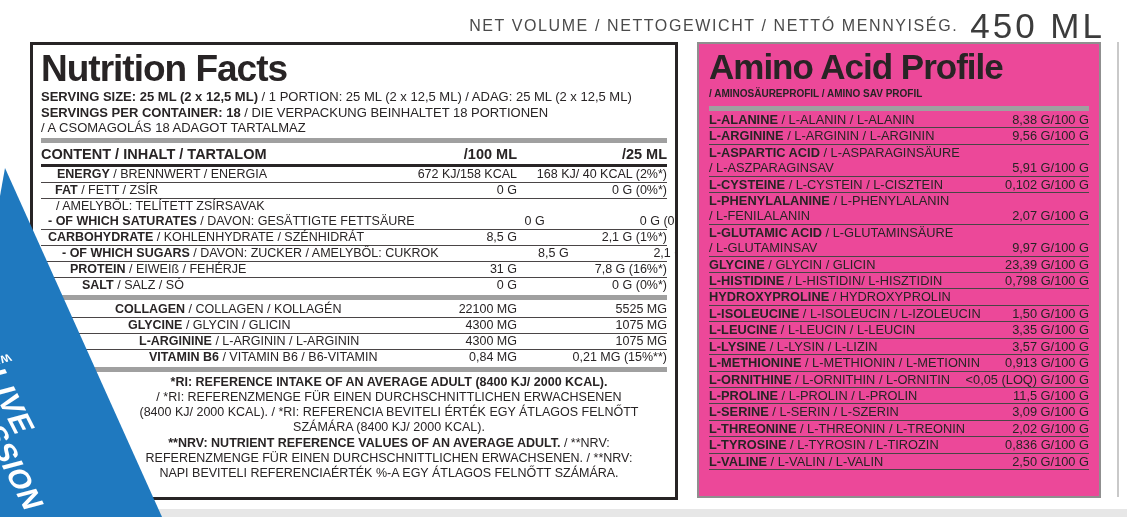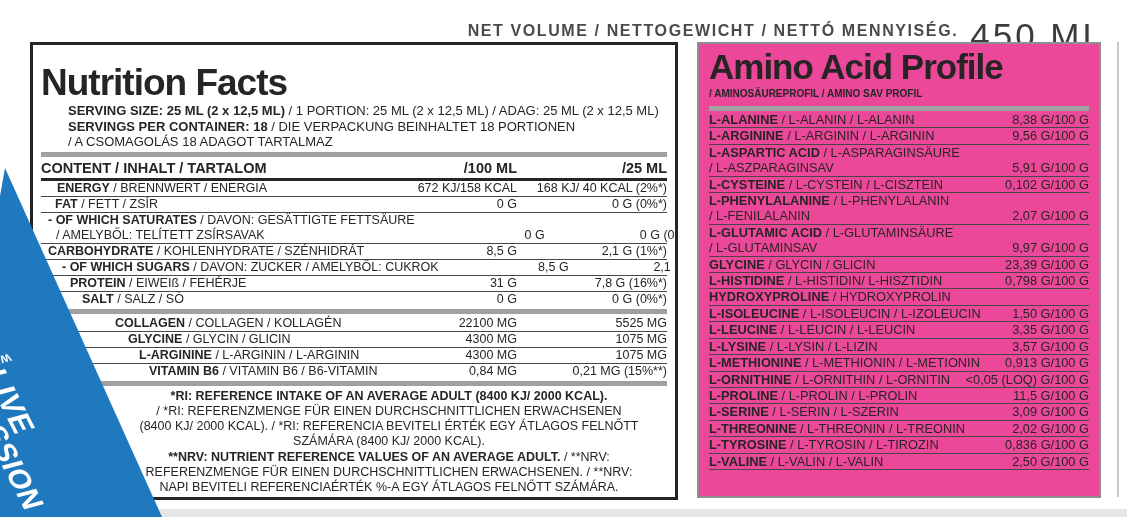--- a/index.html
+++ b/index.html
@@ -3,39 +3,39 @@
 <meta charset="utf-8">
 <style>
   html,body{margin:0;padding:0;}
   body{
     width:1127px;height:517px;position:relative;overflow:hidden;
     background:#ffffff;color:#282425;
     font-family:"Liberation Sans", sans-serif;
   }
   
   .topline{position:absolute;top:6px;right:22px;display:flex;align-items:center;gap:12px;}
-  .net-label{font-size:16px;letter-spacing:1.6px;color:#4a4a4a;font-weight:700;}
-  .net-value{font-size:35px;color:#3c3c3c;letter-spacing:3px;font-weight:400;margin-top:10px;}
+  .net-label{font-size:16px;letter-spacing:1.6px;color:#4a4a4a;font-weight:400;}
+  .net-value{font-size:35px;color:#3c3c3c;letter-spacing:3px;font-weight:400;}
 
   
   .panel-left{
     position:absolute;left:30px;top:42px;width:648px;height:458px;
     border:3px solid #282425;background:#fff;box-sizing:border-box;
     padding:2px 8px 0 8px;overflow:hidden;z-index:1;
   }
   .panel-right{
     position:absolute;left:697px;top:42px;width:404px;height:456px;
     border:2px solid #8f8f8f;background:#ec4899;box-sizing:border-box;
     padding:2px 10px 0 10px;overflow:hidden;z-index:1;
   }
   .edge-line{position:absolute;left:1117px;top:42px;width:2px;height:455px;background:#c9c9c9;z-index:0;}
 
-  .nf-title{font-size:37px;font-weight:bold;letter-spacing:-1px;line-height:40px;margin-top:16px;}
+  .nf-title{font-size:37px;font-weight:bold;letter-spacing:-1px;line-height:40px;margin-top:2px;}
   .nf-sub{font-size:15px;font-weight:bold;line-height:19px;}
-  .serving-line{font-size:13px;line-height:15.5px;margin-left:27px;}
+  .serving-line{font-size:13px;line-height:15.5px;}
   .bar{height:5px;background:#a0a0a0;margin:2px 0;}
   .bar-thin{height:5px;margin:3px 0 1px 0;}
 
   .nrow{display:flex;align-items:flex-end;font-size:12.5px;line-height:15px;border-bottom:1.5px solid #4a4546;}
   .nrow:last-child{border-bottom:none;}
   .nhead{font-weight:bold;font-size:14.5px;line-height:19px;border-bottom:3px solid #282425;}
   .nname{flex:1;white-space:nowrap;}
   .nv100{width:130px;text-align:right;white-space:nowrap;flex-shrink:0;}
   .nv25{width:150px;text-align:right;white-space:nowrap;flex-shrink:0;}
 
@@ -94,22 +94,22 @@
         <div class="nv100">672 KJ/158 KCAL</div>
         <div class="nv25">168 KJ/ 40 KCAL (2%*)</div>
       </div>
       <div class="nrow">
         <div class="nname" style="padding-left: 14px;"><b>FAT</b><span> / FETT / ZSÍR</span></div>
         <div class="nv100">0 G</div>
         <div class="nv25">0 G (0%*)</div>
       </div>
       <div class="nrow">
         <div class="nname" style="padding-left: 7px;">
+          <div style="padding-left: 8px;">/ AMELYBŐL: TELÍTETT ZSÍRSAVAK</div>
           <div><b>- OF WHICH SATURATES</b><span> / DAVON: GESÄTTIGTE FETTSÄURE</span></div>
-          <div style="padding-left: 8px;">/ AMELYBŐL: TELÍTETT ZSÍRSAVAK</div>
         </div>
         <div class="nv100">0 G</div>
         <div class="nv25">0 G (0%*)</div>
       </div>
       <div class="nrow">
         <div class="nname" style="padding-left: 7px;"><b>CARBOHYDRATE</b><span> / KOHLENHYDRATE / SZÉNHIDRÁT</span></div>
         <div class="nv100">8,5 G</div>
         <div class="nv25">2,1 G (1%*)</div>
       </div>
       <div class="nrow">

